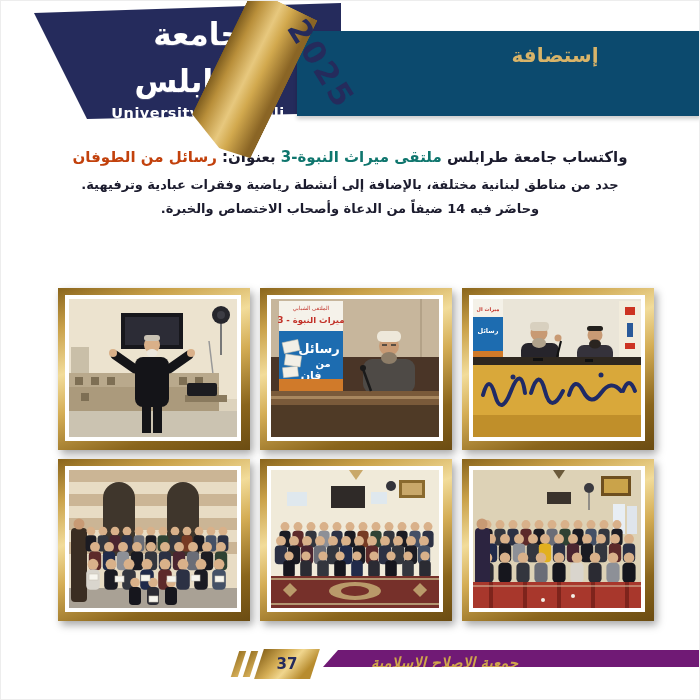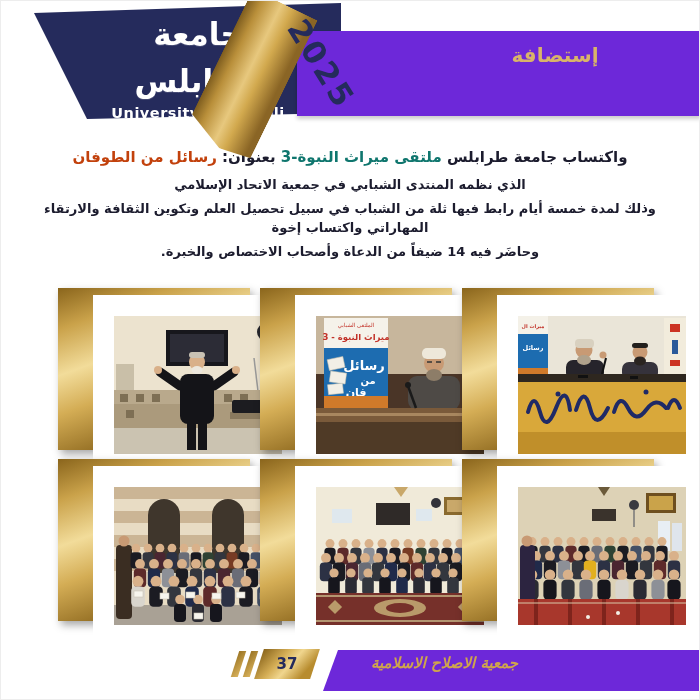--- a/index.html
+++ b/index.html
@@ -10,21 +10,21 @@
   .banner-left{position:absolute;left:0;top:0;width:340px;height:126px;background:#252b5c;
                clip-path:polygon(33px 12px,340px 2px,340px 112px,86px 118px);
                filter:drop-shadow(2px 3px 3px rgba(0,0,0,.25));z-index:1;}
   .bl-inner{position:absolute;left:92px;top:10px;width:210px;text-align:center;color:#fff;}
   .logo-ar{font-size:31px;font-weight:bold;line-height:1.5;text-shadow:0 1px 0 rgba(255,255,255,.15);}
   .uni-en{font-size:14.5px;font-weight:600;letter-spacing:.5px;margin-top:1px;}
   .country-row{display:flex;align-items:center;justify-content:center;gap:6px;margin-top:4px;
                font-size:11px;font-weight:bold;letter-spacing:1px;}
   .bars{display:inline-block;width:14px;height:7px;border-top:2.5px solid #c9a24b;border-bottom:2.5px solid #c9a24b;}
 
-  .banner-right{position:absolute;left:296px;top:30px;width:404px;height:85px;background:#6d28d9;z-index:1;
+  .banner-right{position:absolute;left:296px;top:30px;width:404px;height:85px;background:#0c4a6e;z-index:1;
                 box-shadow:0 3px 4px rgba(0,0,0,.2);}
   .br-text{position:absolute;left:120px;right:8px;top:12px;text-align:center;color:#d9b469;direction:rtl;}
   .br-line1{font-size:20px;font-weight:bold;}
   .br-line2{font-size:20.5px;font-weight:bold;margin-top:5px;}
 
   .ribbon{position:absolute;left:252px;top:-12px;width:72px;height:158px;z-index:2;
           transform:rotate(26deg);transform-origin:0 0;
           background:linear-gradient(90deg,#7d5c1e,#b98f3a 18%,#e7c87e 45%,#d2a94e 62%,#8a6525 92%);
           clip-path:polygon(0 0,100% 0,100% 97%,55% 100%,0 88%);
           box-shadow:2px 2px 5px rgba(0,0,0,.3);}
@@ -38,26 +38,26 @@
   .intro p.l1{font-size:15px;margin-bottom:7px;}
   .green{color:#0f766e;}
   .red{color:#c2410c;}
 
   
   .gallery{position:absolute;left:57px;top:287px;display:grid;grid-template-columns:repeat(3,192px);
            gap:9px 10px;}
   .frame{width:192px;height:162px;box-sizing:border-box;padding:7px;
          background:linear-gradient(160deg,#8a651c,#caa24a 18%,#f2dc9a 38%,#d4ad55 55%,#8a651c 80%,#6b4c12);
          box-shadow:3px 4px 8px rgba(0,0,0,.35);}
-  .frame-inner{background:#fff;padding:21px;width:168px;height:138px;box-sizing:content-box;margin-left:28px;}
+  .frame-inner{background:#fff;padding:4px;width:168px;height:138px;box-sizing:content-box;}
   .frame svg{display:block;width:168px;height:138px;}
   svg text{font-family:"DejaVu Sans",sans-serif;}
 
   
-  .footer-bar{position:absolute;left:322px;top:649px;width:378px;height:41px;background:#6d28d9;
+  .footer-bar{position:absolute;left:322px;top:649px;width:378px;height:17px;background:#701a75;
               clip-path:polygon(15px 0,100% 0,100% 100%,0 100%);}
   .org{position:absolute;left:48px;top:4px;color:#cfa54c;font-size:15px;font-weight:bold;
        font-style:italic;direction:rtl;}
   .pagebox{position:absolute;left:258px;top:648px;width:56px;height:30px;background:
            linear-gradient(120deg,#8a651c,#d4ad55 35%,#f0d68e 55%,#b88c2e 85%);
            transform:skewX(-18deg);}
   .pagebox span{display:block;transform:skewX(18deg);text-align:center;line-height:30px;
                 font-size:15px;font-weight:bold;color:#252b5c;}
   .slash{position:absolute;top:650px;width:7px;height:26px;transform:skewX(-18deg);
          background:linear-gradient(120deg,#9a7424,#d9b25c);}
@@ -86,22 +86,21 @@
         <div class="br-line1">إستضافة</div>
       </div>
     </div>
 
     <div class="ribbon"></div>
     <div class="ribbon-year">2025</div>
   </header>
 
   <section class="intro">
     <p class="l1"><span>واكتساب جامعة طرابلس </span><span class="green">ملتقى ميراث النبوة-3</span><span> بعنوان: </span><span class="red">رسائل من الطوفان</span></p>
-    <p>الذي نظمه المنتدى الشبابي في جمعية الاتحاد الإسلامي</p>
-    <p>وذلك لمدة خمسة أيام رابط فيها ثلة من الشباب في سبيل تحصيل العلم وتكوين الثقافة والارتقاء المهاراتي واكتساب إخوة</p>
+    <p>جدد من مناطق لبنانية مختلفة، بالإضافة إلى أنشطة رياضية وفقرات عبادية وترفيهية.</p>
     <p>وحاضَر فيه 14 ضيفاً من الدعاة وأصحاب الاختصاص والخبرة.</p>
   </section>
 
   <section class="gallery">
 
     <figure class="frame" style="margin:0">
       <div class="frame-inner">
           <svg viewBox="0 0 168 138" preserveAspectRatio="none">
         <rect width="168" height="138" fill="#ece3cf"></rect>
         <rect y="100" width="168" height="12" fill="#ddd3bd"></rect>

